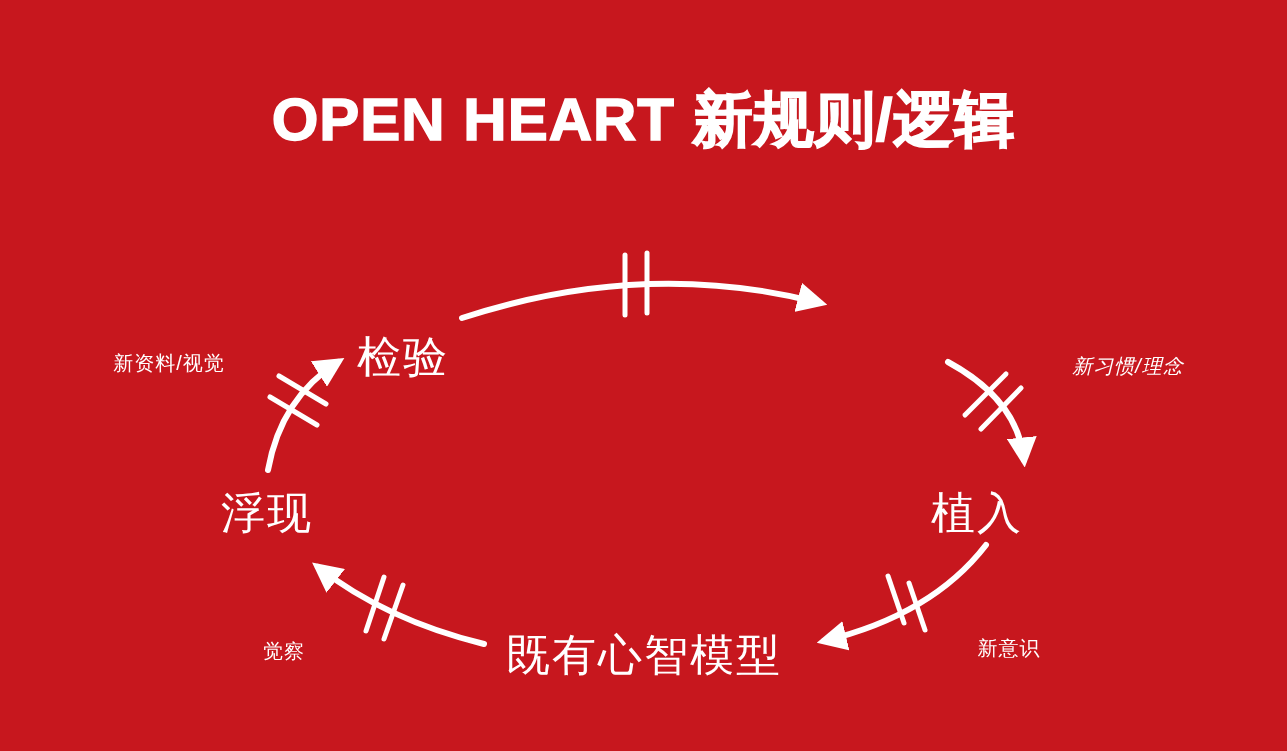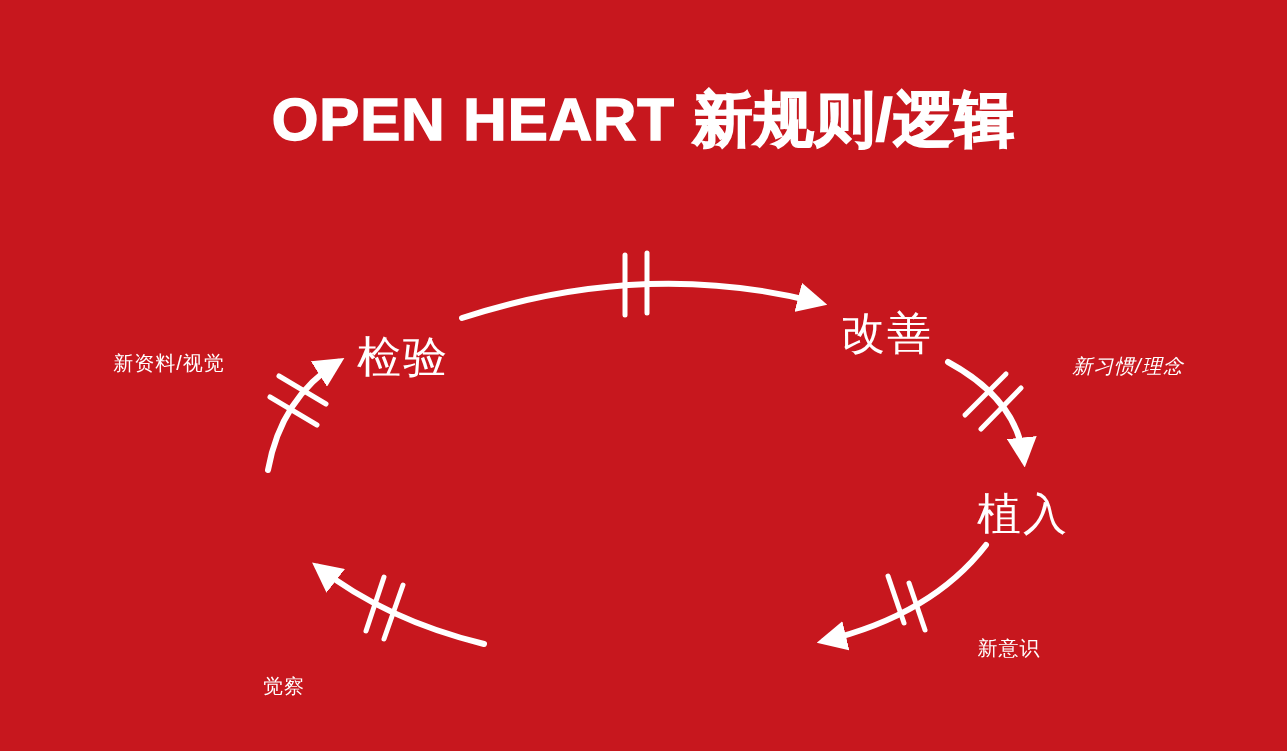--- a/index.html
+++ b/index.html
@@ -50,27 +50,27 @@
     position: absolute;
     transform: translate(-50%, -50%);
     font-size: 20px;
     line-height: 1.1;
     white-space: nowrap;
     letter-spacing: 1px;
   }
   
   .pos-verify   { left: 403px;  top: 333px; margin-top: 24px; }
   .pos-improve  { left: 887px;  top: 333px; }
-  .pos-implant  { left: 1023px; top: 514px; }
+  .pos-implant  { left: 977px; top: 514px; font-family: Liberation Serif, serif; }
   .pos-existing { left: 644px;  top: 655px; }
   .pos-emerge   { left: 267px;  top: 513px; }
   .pos-new-data      { left: 169px;  top: 363px; }
   .pos-new-habit     { left: 1128px; top: 366px; font-style: italic; }
   .pos-new-awareness { left: 1009px; top: 648px; text-align: center; }
-  .pos-awareness     { left: 284px;  top: 688px; font-family: Liberation Mono, monospace; }
+  .pos-awareness     { left: 284px;  top: 651px; }
 </style>
 </head>
 <body>
 
 <div class="stage">
 
   <h1 class="title">OPEN HEART 新规则/逻辑</h1>
 
   <svg class="arrows" viewBox="0 0 1287 751" xmlns="http://www.w3.org/2000/svg" aria-hidden="true">
     <defs>
@@ -114,21 +114,22 @@
     <g stroke="#FFFFFF" fill="none" stroke-linecap="round">
       <path d="M 268 470 Q 281 398 338 362" stroke-width="6" marker-end="url(#arrowhead)"></path>
       <g stroke-width="5">
         <line x1="270" y1="397" x2="317" y2="425"></line>
         <line x1="279" y1="376" x2="326" y2="404"></line>
       </g>
     </g>
   </svg>
 
   <div class="node pos-verify">检验</div>
-  <div class="node pos-improve">改善</div>
   <div class="node pos-implant">植入</div>
+  <div class="node pos-existing">既有心智模型</div>
+  <div class="node pos-emerge">浮现</div>
 
   <div class="annot pos-new-data">新资料/视觉</div>
   <div class="annot pos-new-habit">新习惯/理念</div>
   <div class="annot pos-new-awareness">新意识</div>
   <div class="annot pos-awareness">觉察</div>
 
 </div>
 
 </body></html>

